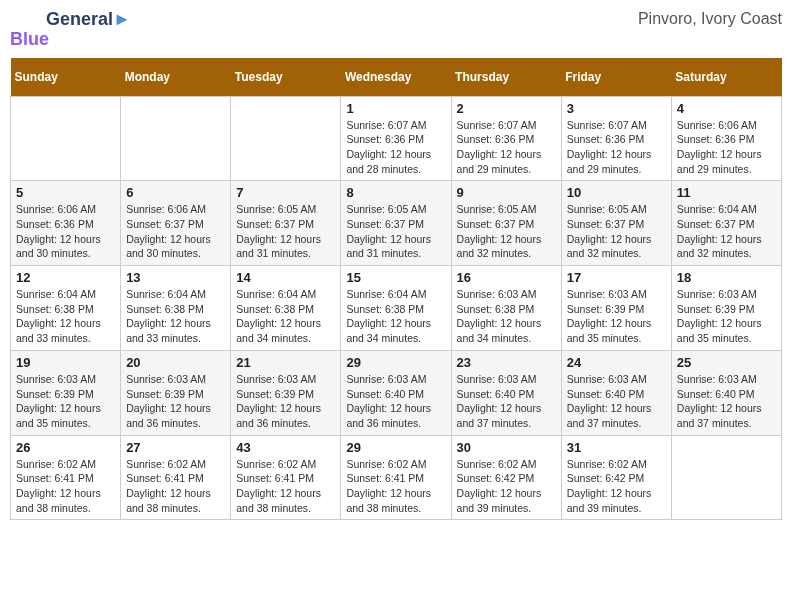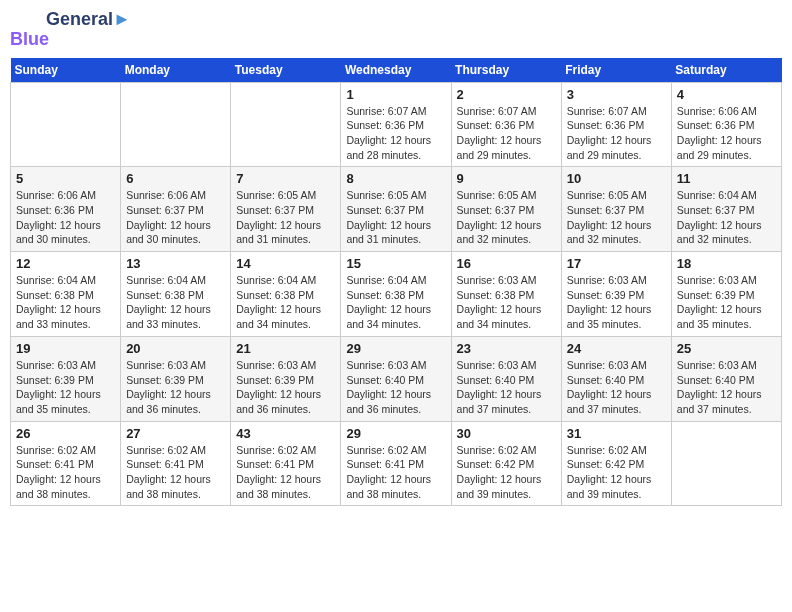--- a/index.html
+++ b/index.html
@@ -41,23 +41,23 @@
       font-size: 16px;
       color: #555;
       font-weight: normal;
     }
     table {
       width: 100%;
       border-collapse: collapse;
       font-size: 11px;
     }
     th {
-      background: #1d4ed8;
+      background: #a16207;
       color: #fff;
-      padding: 5px 4px;
+      padding: 12px 4px;
       text-align: left;
       font-size: 12px;
       font-weight: bold;
     }
     td {
       border: 1px solid #ccc;
       padding: 4px 5px;
       vertical-align: top;
       height: 80px;
       background: #fff;
@@ -89,20 +89,21 @@
     <div>
       <div style="display:flex;align-items:center;margin-left:36px;">
         <div class="logo-text">
           General<span>►</span>
         </div>
       </div>
       <div class="logo-text" style="color:#8b5cf6;font-size:18px;">Blue</div>
     </div>
   </div>
   <div class="title-section">
+    <h2>Pinvoro, Ivory Coast</h2>
   </div>
 </div>
 
 <table>
   <thead>
     <tr>
     <th>Sunday</th>
         <th>Monday</th>
         <th>Tuesday</th>
         <th>Wednesday</th>

